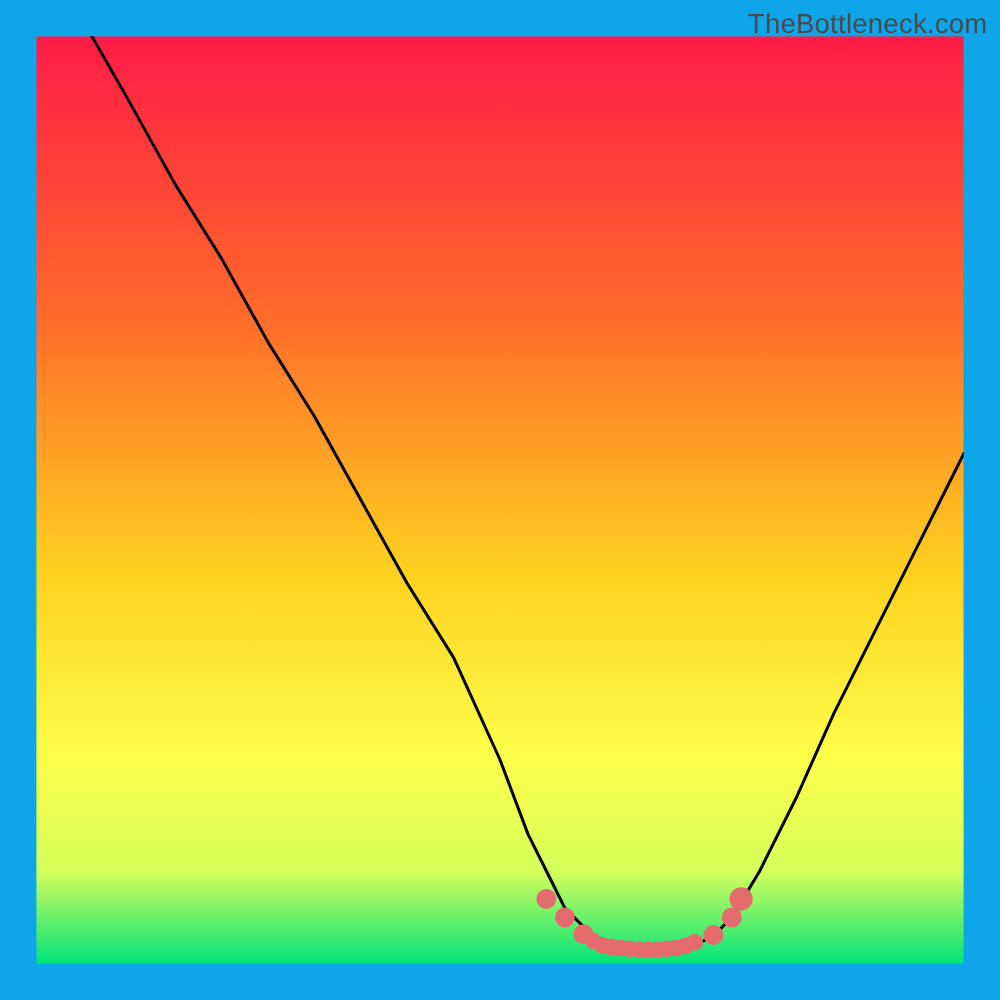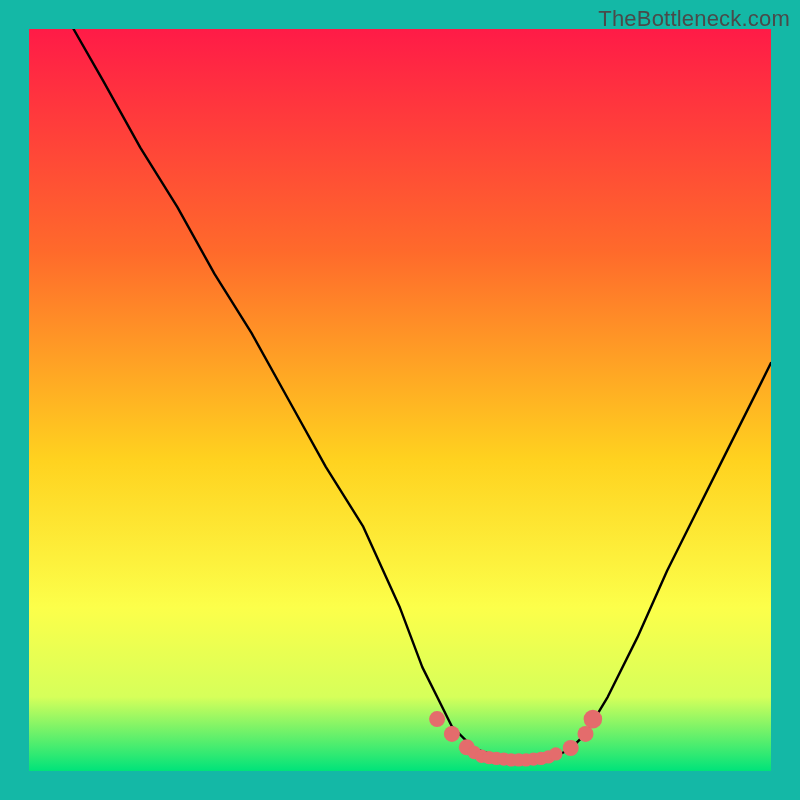--- a/index.html
+++ b/index.html
@@ -1,21 +1,21 @@
 <!DOCTYPE html>
 <html><head>
 <meta charset="utf-8">
 <style>
   * { margin: 0; padding: 0; box-sizing: border-box; }
   html, body { width: 800px; height: 800px; overflow: hidden; background: #000; }
   .frame {
     position: relative;
     width: 800px;
     height: 800px;
-    background: #14b8a6;
+    background: #0ea5e9;
   }
   .watermark {
     position: absolute;
     top: 6px;
     right: 10px;
     font-family: Arial, Helvetica, sans-serif;
     font-size: 22px;
     font-weight: 500;
     color: #4a4a4a;
     letter-spacing: 0.2px;

